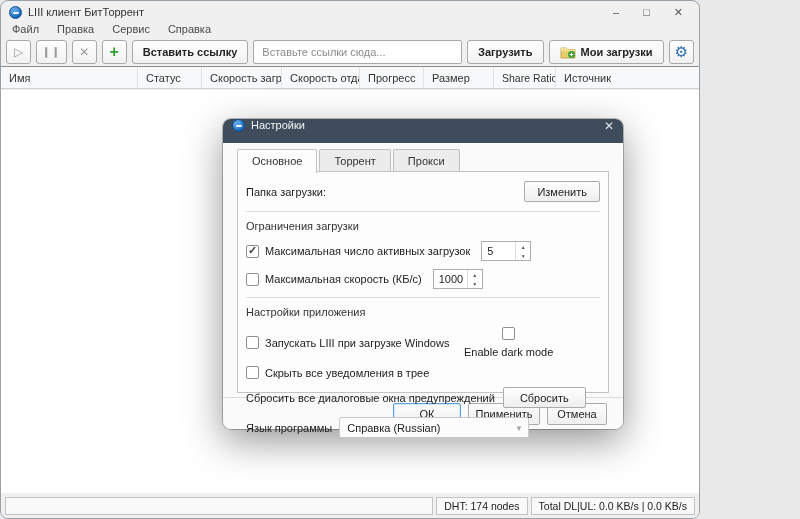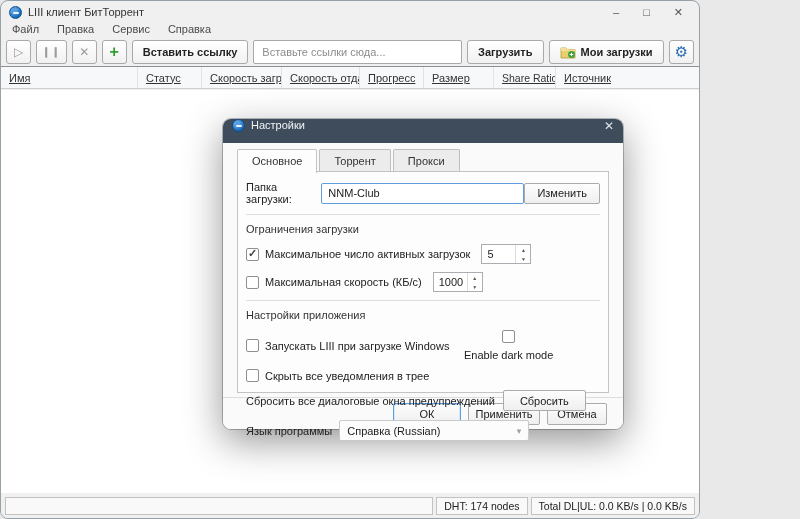--- a/index.html
+++ b/index.html
@@ -32,21 +32,21 @@
   .tbtn .pause-glyph { letter-spacing:1px; font-weight:bold; font-size:10px; color:#9a9a9a; }
   .link-input {
     flex:1; height:24px; border:1px solid #a9a9a9; border-radius:2px; background:#fff;
     font-size:11px; padding:0 8px; color:#222;
   }
   .link-input::placeholder { color:#8c8c8c; }
   .gear-btn { color:#2b6cb0; font-size:15px; }
   .folder-ic { width:16px; height:12px; margin-right:5px; position:relative; flex:0 0 auto; }
   
   .list-header { height:22px; display:flex; background:#f7f8f9; border-bottom:1px solid #cfcfcf; }
-  .col { font-size:11px; color:#333; display:flex; align-items:center; padding-left:8px; border-right:1px solid #e2e2e2; white-space:nowrap; overflow:hidden;text-decoration:underline; }
+  .col { font-size:11px; color:#333; display:flex; align-items:center; padding-left:8px; border-right:1px solid #e2e2e2; white-space:nowrap; overflow:hidden; }
   .c0{width:137px;} .c1{width:64px;} .c2{width:80px;} .c3{width:78px;} .c4{width:64px;} .c5{width:70px;} .c6{width:62px; font-size:10.5px;} .c7{flex:1; border-right:none;}
   
   .list-body { position:absolute; left:0; right:0; top:89px; bottom:25px; background:#ffffff; }
   
   .statusbar { position:absolute; left:0; right:0; bottom:0; height:25px; background:#f0f0f0;
     display:flex; gap:3px; padding:3px 4px; align-items:center; }
   .spanel { height:18px; border:1px solid #c3c3c3; background:#f9f9f9; display:flex; align-items:center;
     padding:0 7px; font-size:10.5px; color:#222; white-space:nowrap; }
   .spanel.grow { flex:1; }
   
@@ -181,31 +181,30 @@
     <div class="tabs">
       <span class="tab active">Основное</span>
       <span class="tab">Торрент</span>
       <span class="tab">Прокси</span>
     </div>
 
     <div class="panel">
 
       <div class="frow folder-row">
         <span class="lbl">Папка загрузки:</span>
-        <input class="txt-input" value="NNM-Club" style="">
         <span class="btn push-right">Изменить</span>
       </div>
 
       <hr class="sep">
 
       <div class="section-title">Ограничения загрузки</div>
 
       <div class="chk-row">
         <span class="checkbox checked"></span>
-        <span>Максимальное число активных загрузок</span>
+        <span>Максимальная число активных загрузок</span>
         <span class="spinbox">
           <span class="spin-val">5</span>
           <span class="spin-btns">
             <span>▲</span>
             <span>▼</span>
           </span>
         </span>
       </div>
 
       <div class="chk-row">

